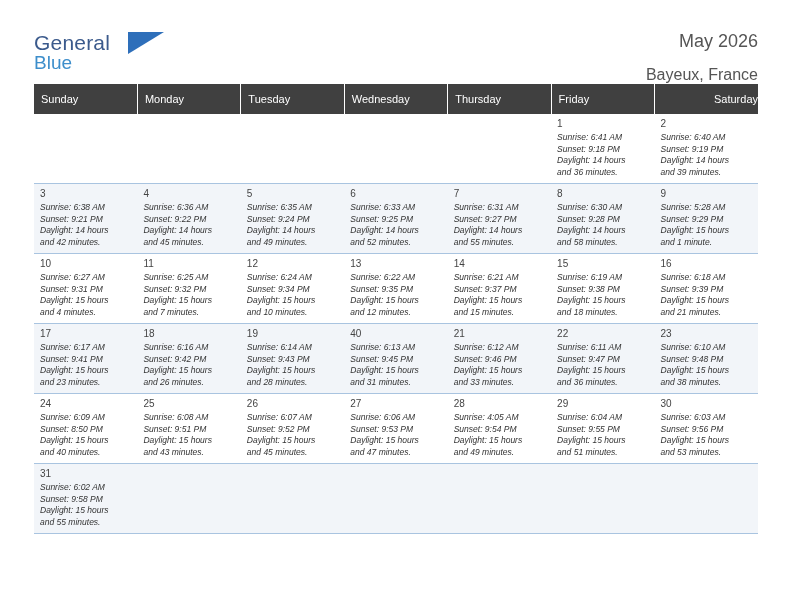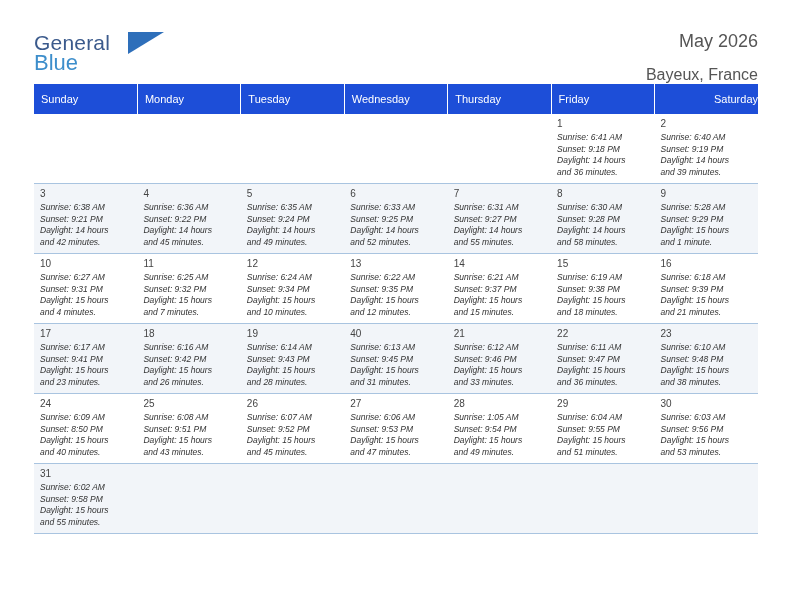--- a/index.html
+++ b/index.html
@@ -36,21 +36,21 @@
     width: 150px;
     padding-top: 6px;
   }
   .logo-general {
     font-size: 21px;
     color: #3b5a8c;
     letter-spacing: 0.2px;
     line-height: 22px;
   }
   .logo-blue {
-    font-size: 22px;
+    font-size: 19px;
     color: #3d8ecb;
     line-height: 20px;
     margin-top: -1px;
   }
   .logo-flag {
     position: absolute;
     top: 6px;
     left: 94px;
     width: 0;
     height: 0;
@@ -73,21 +73,21 @@
   }
 
   
   .calendar {
     margin-top: 12px;
     width: 724px;
     border-collapse: collapse;
     table-layout: fixed;
   }
   .calendar th {
-    background: #1d4ed8;
+    background: #404040;
     color: #ffffff;
     font-size: 11px;
     font-weight: normal;
     text-align: left;
     padding: 5px 0 5px 7px;
     height: 20px;
     border-right: 1px solid #ffffff;
   }
   .calendar th:last-child { border-right: none; text-align: right; }
 
@@ -366,21 +366,21 @@
         </td>
         <td>
           <span class="daynum">27</span>
           <span class="info">Sunrise: 6:06 AM
 Sunset: 9:53 PM
 Daylight: 15 hours
 and 47 minutes.</span>
         </td>
         <td>
           <span class="daynum">28</span>
-          <span class="info">Sunrise: 1:05 AM
+          <span class="info">Sunrise: 4:05 AM
 Sunset: 9:54 PM
 Daylight: 15 hours
 and 49 minutes.</span>
         </td>
         <td>
           <span class="daynum">29</span>
           <span class="info">Sunrise: 6:04 AM
 Sunset: 9:55 PM
 Daylight: 15 hours
 and 51 minutes.</span>

